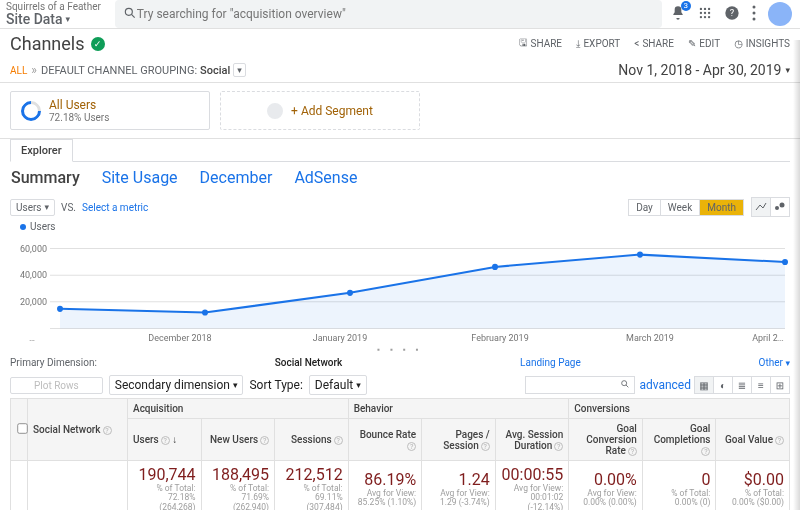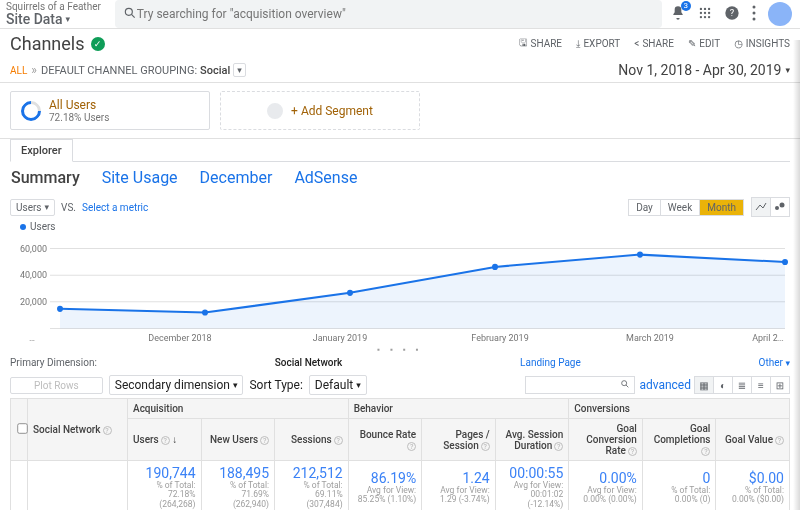--- a/index.html
+++ b/index.html
@@ -67,21 +67,21 @@
   .searchbox{border:1px solid #dadce0; height:18px; width:110px; display:flex; align-items:center; justify-content:flex-end; padding-right:4px;}
   .viewbtns{display:flex;}
   .vb{width:20px; height:18px; border:1px solid #dadce0; margin-left:-1px; display:flex; align-items:center; justify-content:center; font-size:10px; color:#5f6368; cursor:pointer;}
   .vb.active{background:#f1f3f4;}
   .tablewrap{ padding:0 10px;}
   table.data { width:100%; border-collapse:collapse; table-layout:fixed;}
   table.data th, table.data td { border:1px solid #e0e0e0; font-size:10px; padding:4px 5px; text-align:right; vertical-align:middle;}
   table.data .grp th{background:#f5f5f5; text-align:left; font-weight:500; color:#424242;}
   table.data .hdr th{background:#f5f5f5; font-weight:500; color:#424242; white-space:normal;}
   table.data th:first-child, table.data td:first-child{text-align:left;}
-  .big{font-size:14px; color:#3b82f6; display:block;}
+  .big{font-size:16px; color:#7f1d1d; display:block;}
   .sub{color:#9e9e9e; font-size:8.5px; display:block; line-height:1.1;}
   .pct{color:#9e9e9e;}
   .q{ display:inline-block; width:9px; height:9px; border:1px solid #bdbdbd; border-radius:50%; font-size:7px; color:#bdbdbd; text-align:center; line-height:8px; margin-left:2px;}
   .chev{font-size:9px;}
   .scrollshadow{position:absolute; right:0; top:40px; bottom:0; width:7px; background:linear-gradient(to left, rgba(0,0,0,.15), transparent);}
 </style>
 </head>
 <body>
 
 <div class="topbar">

